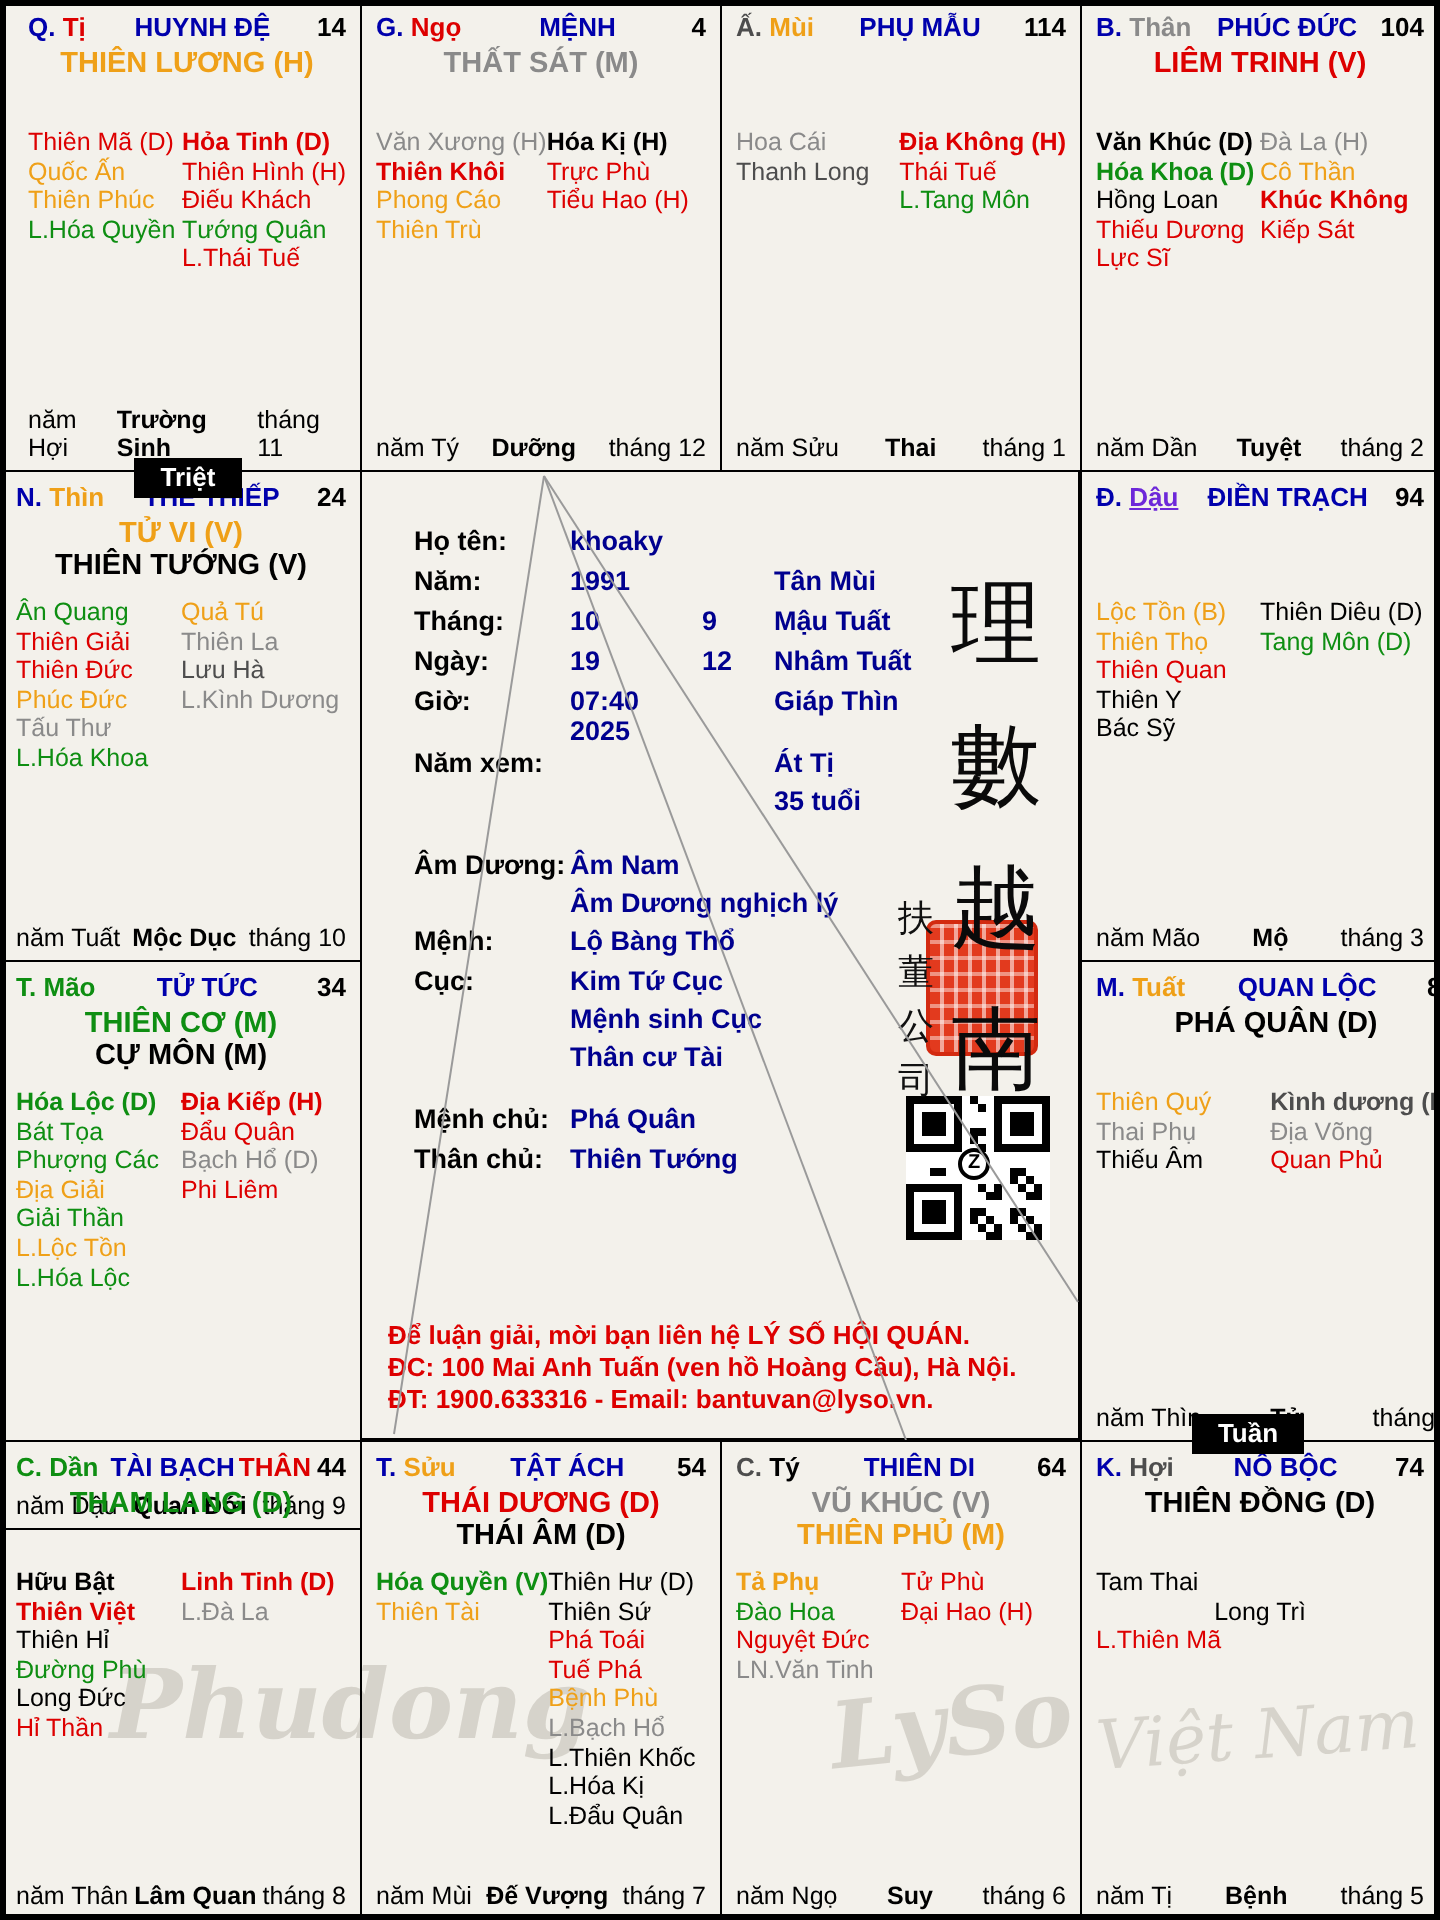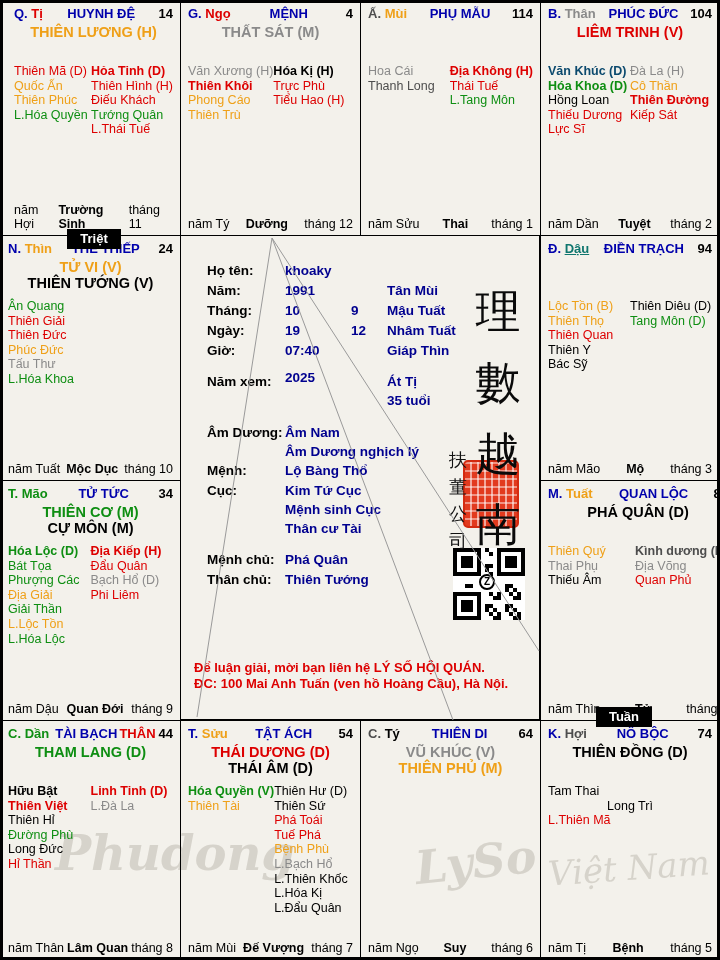--- a/index.html
+++ b/index.html
@@ -143,30 +143,30 @@
       <span class="sb"><span class="stem" style="color: rgb(0, 0, 172);">B.</span> <span class="branch" style="color: rgb(138, 138, 138);">Thân</span></span>
       <span class="pname">PHÚC ĐỨC</span>
       <span class="extra" style="color: rgb(221, 0, 0);"></span>
       <span class="pnum">104</span>
     </div>
     <div class="main-stars">
           <div style="color: rgb(221, 0, 0);">LIÊM TRINH (V)</div>
         </div>
     <div class="star-cols">
       <div class="col left">
-            <div style="color: #0c4a6e; font-weight: bold;">Văn Khúc (D)</div>
+            <div style="color: #000000; font-weight: bold;">Văn Khúc (D)</div>
             <div style="color: rgb(14, 142, 18); font-weight: bold;">Hóa Khoa (D)</div>
             <div style="color: rgb(0, 0, 0);">Hồng Loan</div>
             <div style="color: rgb(221, 0, 0);">Thiếu Dương</div>
             <div style="color: rgb(221, 0, 0);">Lực Sĩ</div>
           </div>
       <div class="col right">
             <div style="color: rgb(138, 138, 138);">Đà La (H)</div>
             <div style="color: rgb(239, 160, 24);">Cô Thần</div>
-            <div style="color: rgb(221, 0, 0); font-weight: bold;">Thiên Đường</div>
+            <div style="color: rgb(221, 0, 0); font-weight: bold;">Khúc Không</div>
             <div style="color: rgb(221, 0, 0);">Kiếp Sát</div>
           </div>
     </div>
     <div class="cell-footer">
       <span class="f-nam">năm Dần</span>
       <span class="f-vong">Tuyệt</span>
       <span class="f-thang">tháng 2</span>
     </div>
   </div>
       <div class="cell" style="left: 0px; top: 235px; width: 181px; height: 246px;">
@@ -182,30 +182,36 @@
         </div>
     <div class="star-cols">
       <div class="col left">
             <div style="color: rgb(14, 142, 18);">Ân Quang</div>
             <div style="color: rgb(221, 0, 0);">Thiên Giải</div>
             <div style="color: rgb(221, 0, 0);">Thiên Đức</div>
             <div style="color: rgb(239, 160, 24);">Phúc Đức</div>
             <div style="color: rgb(138, 138, 138);">Tấu Thư</div>
             <div style="color: rgb(14, 142, 18);">L.Hóa Khoa</div>
           </div>
+      <div class="col right">
+            <div style="color: rgb(239, 160, 24);">Quả Tú</div>
+            <div style="color: rgb(138, 138, 138);">Thiên La</div>
+            <div style="color: rgb(77, 77, 77);">Lưu Hà</div>
+            <div style="color: rgb(138, 138, 138);">L.Kình Dương</div>
+          </div>
     </div>
     <div class="cell-footer">
       <span class="f-nam">năm Tuất</span>
       <span class="f-vong">Mộc Dục</span>
       <span class="f-thang">tháng 10</span>
     </div>
   </div>
       <div class="cell" style="left: 540px; top: 235px; width: 180px; height: 246px;">
     <div class="cell-header">
-      <span class="sb"><span class="stem" style="color: rgb(0, 0, 172);">Đ.</span> <span class="branch" style="color: #0f766e; text-decoration: underline;">Dậu</span></span>
+      <span class="sb"><span class="stem" style="color: rgb(0, 0, 172);">Đ.</span> <span class="branch" style="color: #6d28d9; text-decoration: underline;">Dậu</span></span>
       <span class="pname">ĐIỀN TRẠCH</span>
       <span class="extra" style="color: rgb(221, 0, 0);"></span>
       <span class="pnum">94</span>
     </div>
     <div class="main-stars"></div>
     <div class="star-cols">
       <div class="col left">
             <div style="color: rgb(239, 160, 24);">Lộc Tồn (B)</div>
             <div style="color: rgb(239, 160, 24);">Thiên Thọ</div>
             <div style="color: rgb(221, 0, 0);">Thiên Quan</div>
@@ -216,21 +222,21 @@
             <div style="color: rgb(0, 0, 0);">Thiên Diêu (D)</div>
             <div style="color: rgb(14, 142, 18);">Tang Môn (D)</div>
           </div>
     </div>
     <div class="cell-footer">
       <span class="f-nam">năm Mão</span>
       <span class="f-vong">Mộ</span>
       <span class="f-thang">tháng 3</span>
     </div>
   </div>
-      <div class="cell" style="left: 0px; top: 480px; width: 181px; height: 241px;">
+      <div class="cell" style="left: 0px; top: 480px; width: 181px; height: 285px;">
     <div class="cell-header">
       <span class="sb"><span class="stem" style="color: rgb(14, 142, 18);">T.</span> <span class="branch" style="color: rgb(14, 142, 18);">Mão</span></span>
       <span class="pname">TỬ TỨC</span>
       <span class="extra" style="color: rgb(221, 0, 0);"></span>
       <span class="pnum">34</span>
     </div>
     <div class="main-stars">
           <div style="color: rgb(14, 142, 18);">THIÊN CƠ (M)</div>
           <div style="color: rgb(0, 0, 0);">CỰ MÔN (M)</div>
         </div>
@@ -353,20 +359,32 @@
     <div class="cell-header">
       <span class="sb"><span class="stem" style="color: rgb(77, 77, 77);">C.</span> <span class="branch" style="color: rgb(0, 0, 0);">Tý</span></span>
       <span class="pname">THIÊN DI</span>
       <span class="extra" style="color: rgb(221, 0, 0);"></span>
       <span class="pnum">64</span>
     </div>
     <div class="main-stars">
           <div style="color: rgb(138, 138, 138);">VŨ KHÚC (V)</div>
           <div style="color: rgb(239, 160, 24);">THIÊN PHỦ (M)</div>
         </div>
+    <div class="star-cols">
+      <div class="col left">
+            <div style="color: rgb(239, 160, 24); font-weight: bold;">Tả Phụ</div>
+            <div style="color: rgb(14, 142, 18);">Đào Hoa</div>
+            <div style="color: rgb(221, 0, 0);">Nguyệt Đức</div>
+            <div style="color: rgb(138, 138, 138);">LN.Văn Tinh</div>
+          </div>
+      <div class="col right">
+            <div style="color: rgb(221, 0, 0);">Tử Phù</div>
+            <div style="color: rgb(221, 0, 0);">Đại Hao (H)</div>
+          </div>
+    </div>
     <div class="cell-footer">
       <span class="f-nam">năm Ngọ</span>
       <span class="f-vong">Suy</span>
       <span class="f-thang">tháng 6</span>
     </div>
   </div>
       <div class="cell" style="left: 540px; top: 720px; width: 180px; height: 240px;">
     <div class="cell-header">
       <span class="sb"><span class="stem" style="color: rgb(0, 0, 172);">K.</span> <span class="branch" style="color: rgb(77, 77, 77);">Hợi</span></span>
       <span class="pname">NÔ BỘC</span>
@@ -407,21 +425,21 @@
     <span class="crow lbl" style="left:26px;top:87px">Ngày:</span>
     <span class="crow val" style="left:104px;top:87px">19</span>
     <span class="crow val" style="left:170px;top:87px">12</span>
     <span class="crow val" style="left:206px;top:87px">Nhâm Tuất</span>
 
     <span class="crow lbl" style="left:26px;top:107px">Giờ:</span>
     <span class="crow val" style="left:104px;top:107px">07:40</span>
     <span class="crow val" style="left:206px;top:107px">Giáp Thìn</span>
 
     <span class="crow lbl" style="left:26px;top:138px">Năm xem:</span>
-    <span class="crow val" style="left:104px;top:134px">2025</span>
+    <span class="crow val" style="left:104px;top:122px">2025</span>
     <span class="crow val" style="left:206px;top:138px">Át Tị</span>
     <span class="crow val" style="left:206px;top:157px">35 tuổi</span>
 
     <span class="crow lbl" style="left:26px;top:189px">Âm Dương:</span>
     <span class="crow val" style="left:104px;top:189px">Âm Nam</span>
     <span class="crow val" style="left:104px;top:208px">Âm Dương nghịch lý</span>
 
     <span class="crow lbl" style="left:26px;top:227px">Mệnh:</span>
     <span class="crow val" style="left:104px;top:227px">Lộ Bàng Thổ</span>
 
@@ -431,20 +449,21 @@
     <span class="crow val" style="left:104px;top:285px">Thân cư Tài</span>
 
     <span class="crow lbl" style="left:26px;top:316px">Mệnh chủ:</span>
     <span class="crow val" style="left:104px;top:316px">Phá Quân</span>
 
     <span class="crow lbl" style="left:26px;top:336px">Thân chủ:</span>
     <span class="crow val" style="left:104px;top:336px">Thiên Tướng</span>
 
     <div class="contact" style="top:424px">Để luận giải, mời bạn liên hệ LÝ SỐ HỘI QUÁN.</div>
     <div class="contact" style="top:440px">ĐC: 100 Mai Anh Tuấn (ven hồ Hoàng Cầu), Hà Nội.</div>
+    <div class="contact" style="top:456px">ĐT: 1900.633316 - Email: bantuvan@lyso.vn.</div>
 
     <div id="seal"></div>
     <div id="calligraphy">
         <div>理</div>
         <div>數</div>
         <div>越</div>
         <div>南</div>
       </div>
     <div id="seal-small-text">
         <div>扶</div>

